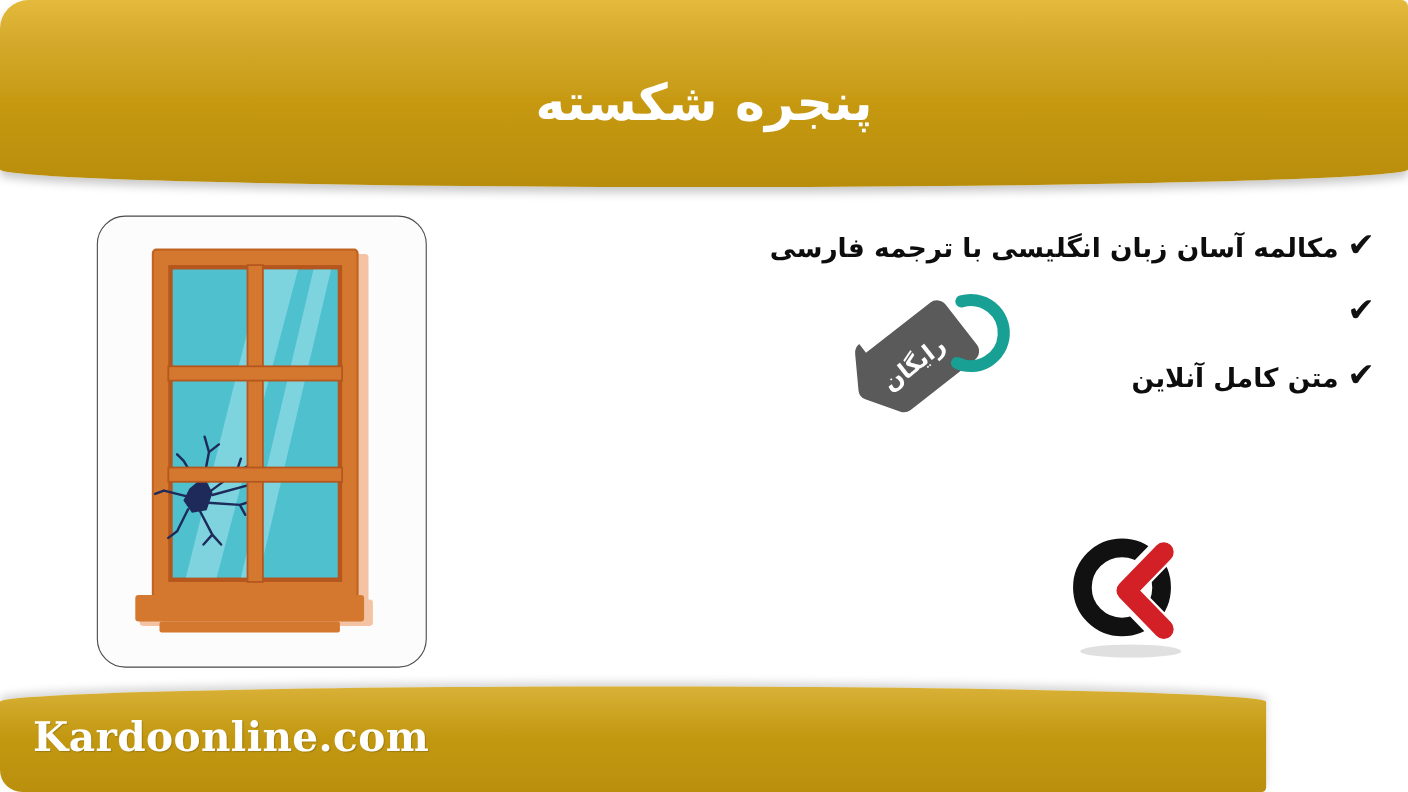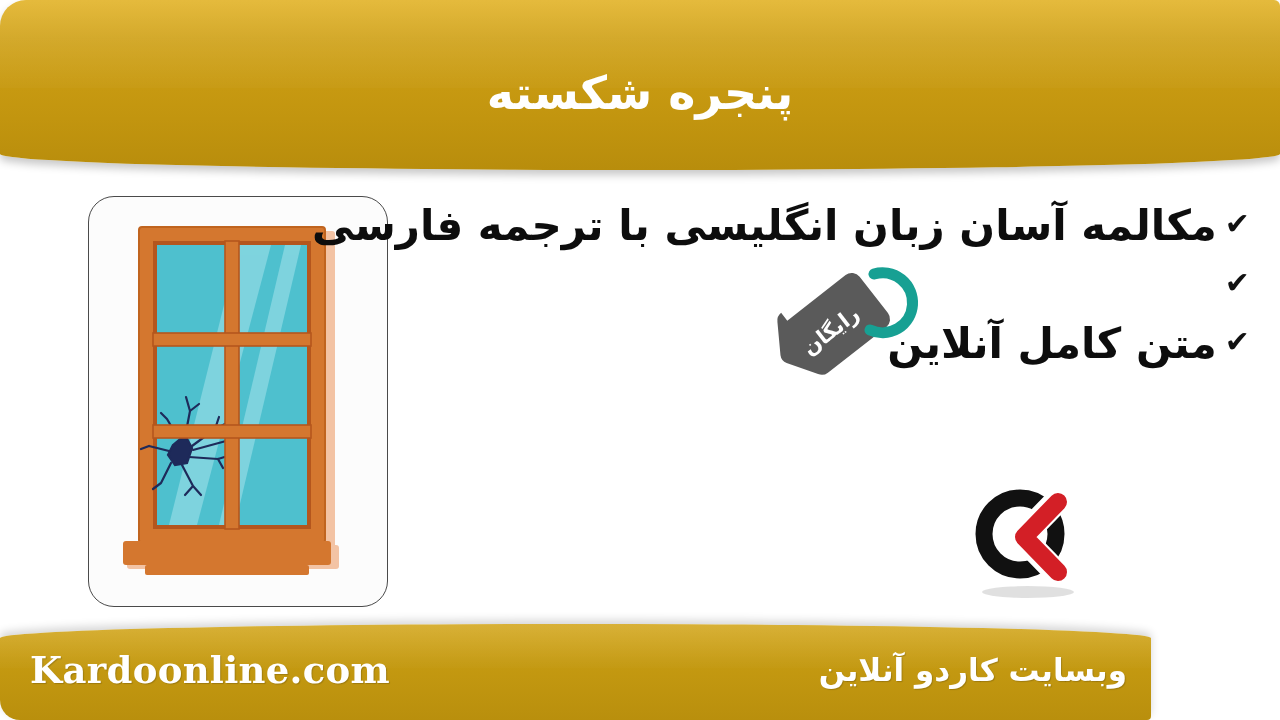--- a/index.html
+++ b/index.html
@@ -97,21 +97,21 @@
     color: #111111;
     font-size: 30px;
     font-weight: bold;
     line-height: 1;
     margin-left: 8px;
     flex: 0 0 auto;
     padding-bottom: 4px;
   }
   .bullet-text {
     color: #0d0d0d;
-    font-size: 42px;
+    font-size: 24px;
     font-weight: bold;
     line-height: 1.25;
     white-space: nowrap;
     font-family: "DejaVu Sans", sans-serif;
   }
 
   
   .free-tag {
     position: absolute;
     left: 762px;
@@ -253,14 +253,13 @@
 <svg class="brand-logo" viewBox="0 0 132 118">
   <ellipse cx="66" cy="112" rx="46" ry="6" fill="#000000" opacity="0.12"></ellipse>
   <circle cx="58" cy="54" r="36" fill="none" stroke="#111111" stroke-width="17"></circle>
   <path d="M96,20 L60,57 L96,94" fill="none" stroke="#ffffff" stroke-width="25" stroke-linejoin="round" stroke-linecap="round"></path>
   <path d="M96,22 L62,57 L96,92" fill="none" stroke="#d31f26" stroke-width="18" stroke-linejoin="round" stroke-linecap="round"></path>
 </svg>
 
 <div class="footer-banner">
   <div class="footer-gloss"></div>
   <div class="footer-site">Kardoonline.com</div>
-  <div class="footer-brand-fa">وبسایت کاردو آنلاین</div>
 </div>
 
 </body></html>

